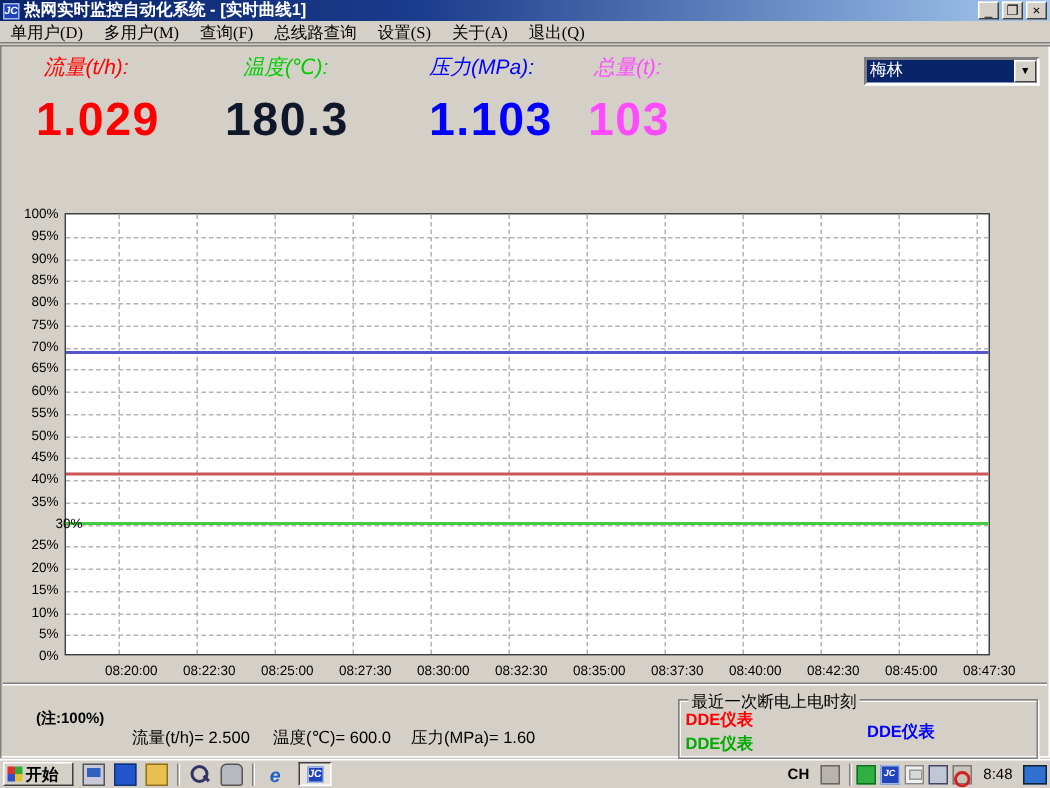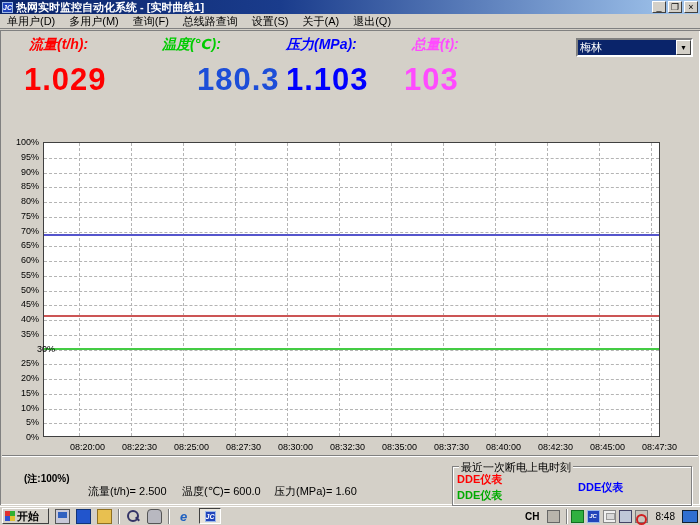--- a/index.html
+++ b/index.html
@@ -13,31 +13,31 @@
   .app-icon { width:11px; height:11px; margin:0 3px 0 2px; background:#2244bb; border:1px solid #9db8e8;
     color:#fff; font-size:7px; font-style:italic; font-weight:bold; line-height:9px; text-align:center; }
   .title-text { color:#fff; font-size:11px; font-weight:bold; line-height:14px; white-space:nowrap; }
   .winbtns { position:absolute; right:2px; top:1px; display:flex; gap:2px; }
   .winbtn { width:14px; height:12px; background:#d4d0c8; border:1px solid;
     border-color:#fff #404040 #404040 #fff; font-size:9px; line-height:10px; text-align:center; color:#000; }
 
   
   .menubar { position:absolute; left:0; top:14px; width:700px; height:15px; background:#d4d0c8;
     display:flex; align-items:center; border-bottom:1px solid #808080; }
-  .menu-item { font-size:11px; color:#000; padding:0 7px; white-space:nowrap; }
+  .menu-item { font-size:11px; color:#000; padding:0 7px; white-space:nowrap;font-family:Liberation Serif, serif; }
 
   
   .client { position:absolute; left:0; top:30px; width:700px; height:475px; background:#d4d0c8;
     box-shadow:inset 1px 1px 0 #808080, inset -1px -1px 0 #fff; }
 
   
   .readout { position:absolute; top:6px; }
-  .readout .rlabel { font-size:14px; font-weight:bold; font-style:italic; display:block; white-space:nowrap; }
+  .readout .rlabel { font-size:14px; font-weight:normal; font-style:italic; display:block; white-space:nowrap; }
   .readout .rvalue { font-size:31px; font-weight:bold; margin-top:8px; letter-spacing:1px; white-space:nowrap; }
-  .r0 { left:24px; } .r1 { left:150px; } .r2 { left:286px; } .r3 { left:404px;text-align:right; }
+  .r0 { left:24px; } .r1 { left:150px; } .r2 { left:286px; } .r3 { left:392px; }
   .r0 .rlabel { margin-left:5px; } .r1 .rlabel { margin-left:12px; } .r3 .rlabel { margin-left:4px; }
 
   
   .combo { position:absolute; left:576px; top:8px; width:117px; height:19px; background:#fff;
     border:2px solid; border-color:#808080 #fff #fff #808080; display:flex; }
   .combo-sel { flex:1; background:#0a246a; color:#fff; font-size:11px; line-height:15px; padding-left:2px; }
   .combo-btn { width:15px; height:15px; background:#d4d0c8; border:1px solid;
     border-color:#fff #404040 #404040 #fff; font-size:7px; line-height:13px; text-align:center; color:#000; }
 
   
@@ -127,21 +127,21 @@
   </div>
 
   <div class="client">
 
     <div class="readout r0">
       <span class="rlabel" style="color: rgb(255, 0, 0);">流量(t/h):</span>
       <div class="rvalue" style="color: rgb(255, 0, 0);">1.029</div>
     </div>
     <div class="readout r1">
       <span class="rlabel" style="color: rgb(0, 204, 0);">温度(℃):</span>
-      <div class="rvalue" style="color: #1d4ed8; margin-left: 47px;">180.3</div>
+      <div class="rvalue" style="color: #0f172a;">180.3</div>
     </div>
     <div class="readout r2">
       <span class="rlabel" style="color: rgb(0, 0, 255);">压力(MPa):</span>
       <div class="rvalue" style="color: rgb(0, 0, 255);">1.103</div>
     </div>
     <div class="readout r3">
       <span class="rlabel" style="color: rgb(255, 75, 255);">总量(t):</span>
       <div class="rvalue" style="color: rgb(255, 75, 255);">103</div>
     </div>
 

